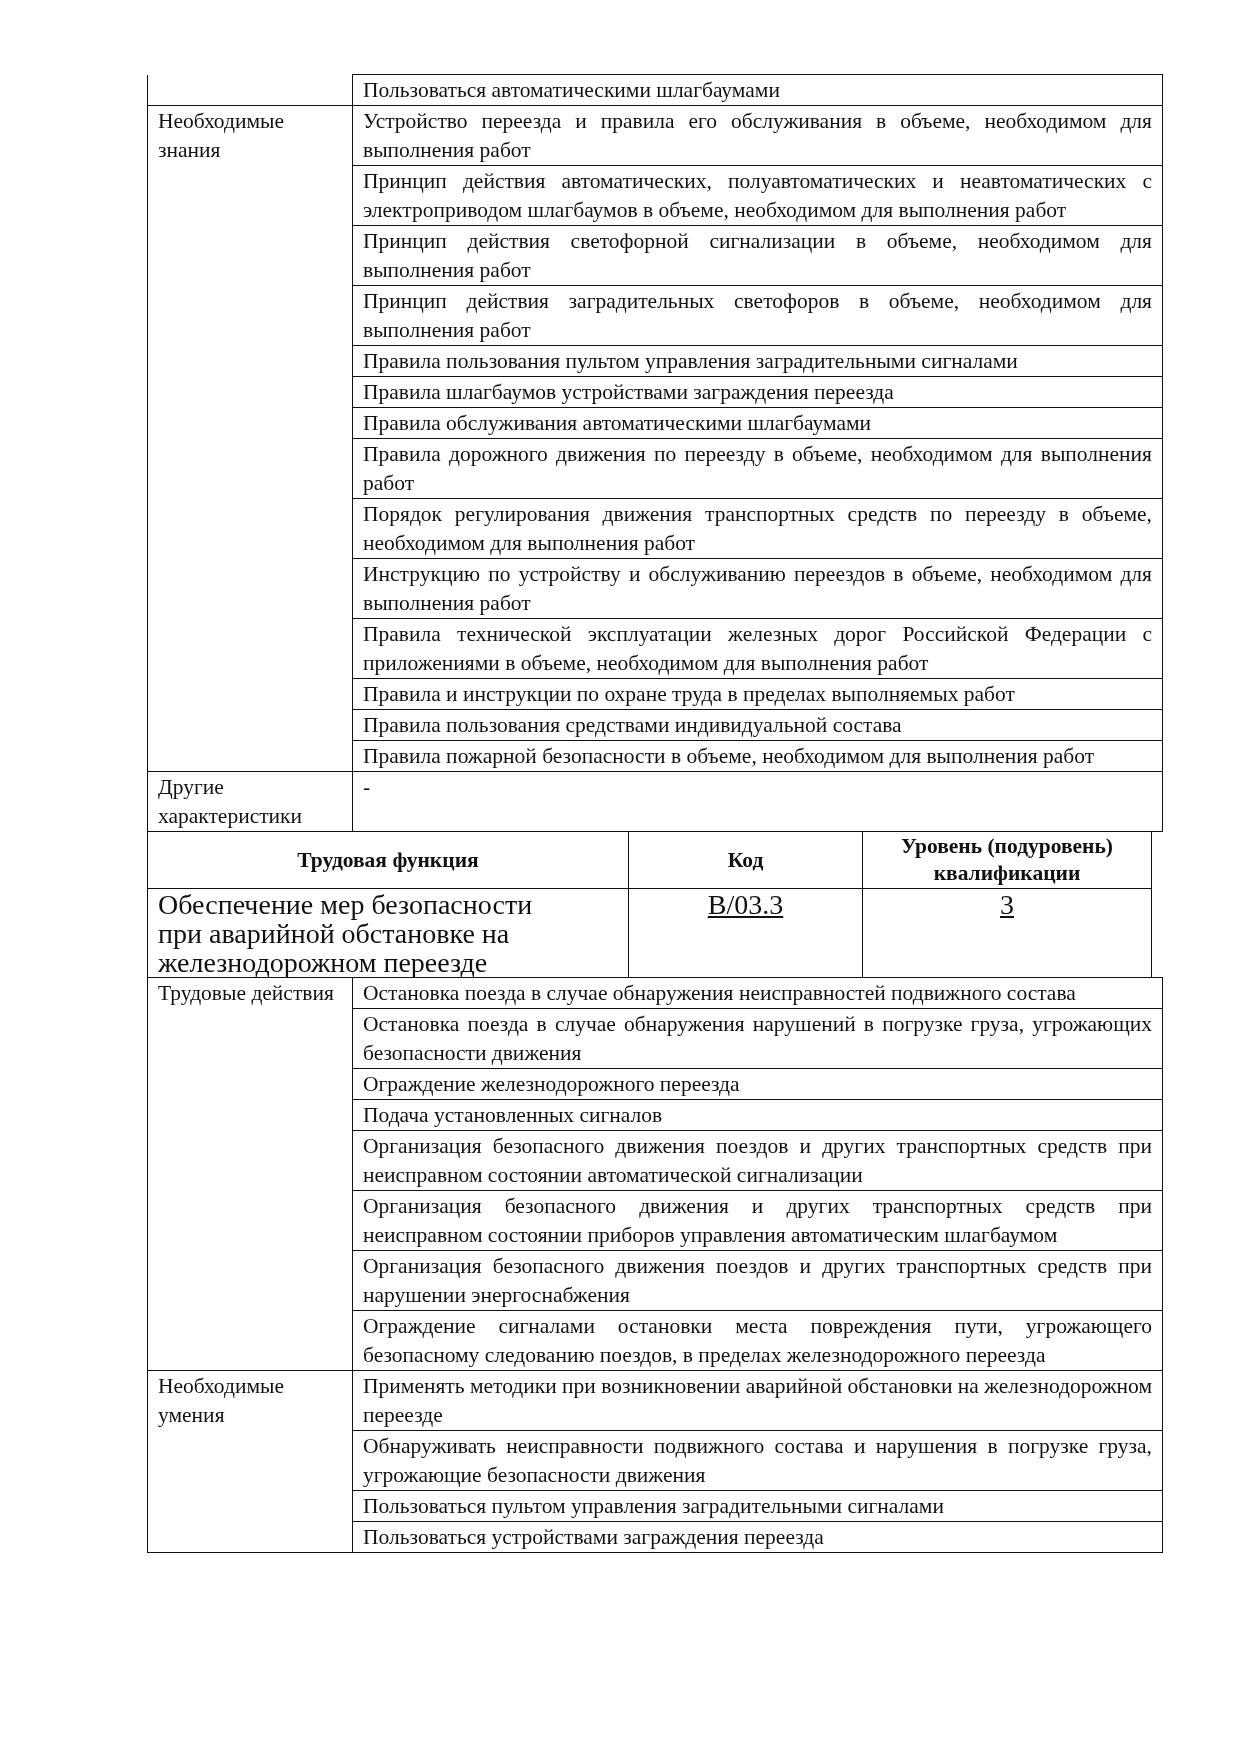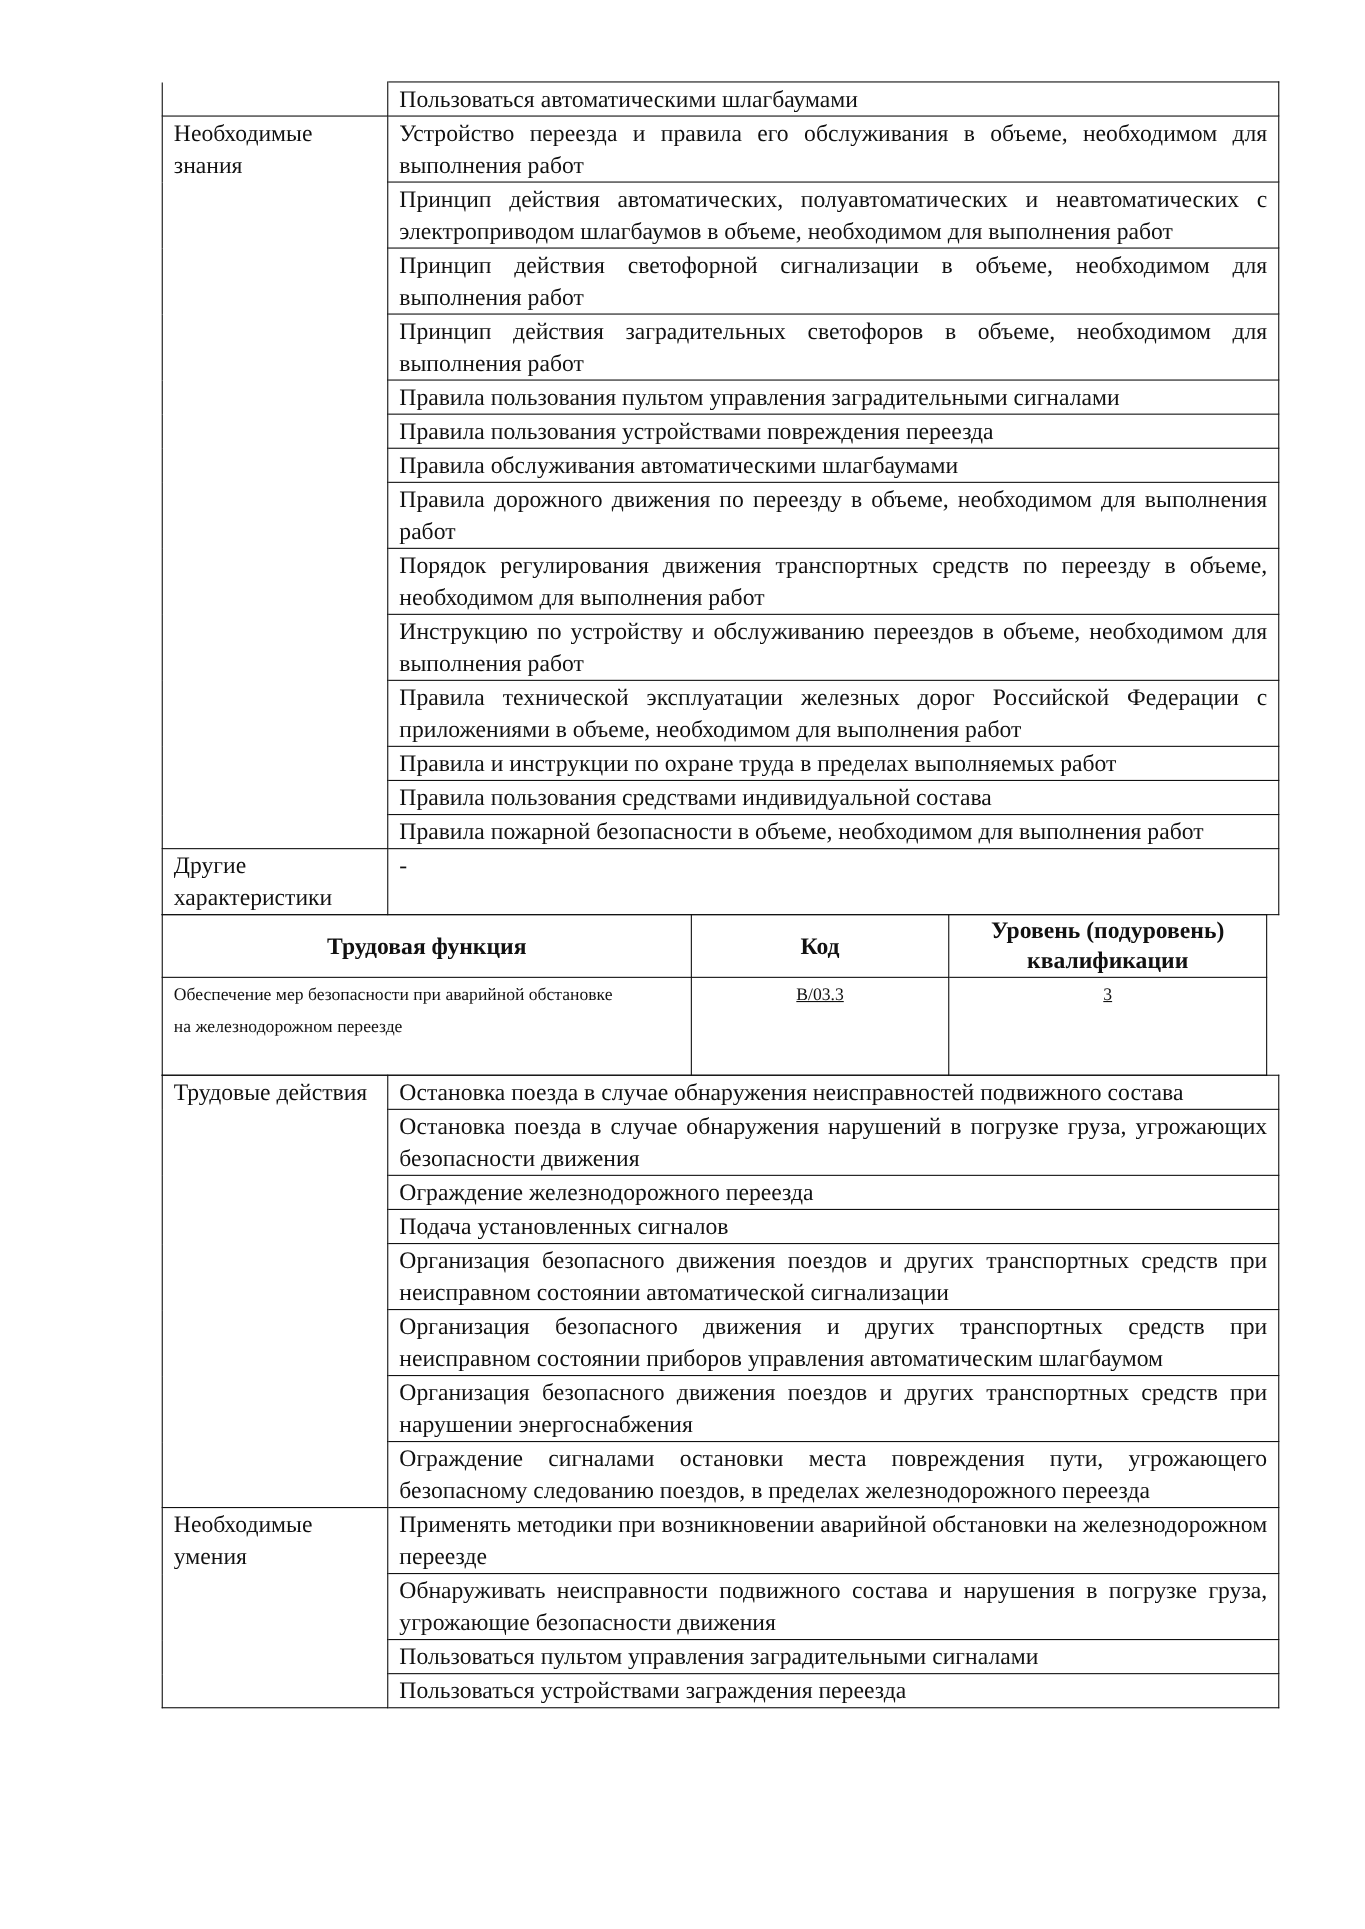--- a/index.html
+++ b/index.html
@@ -5,21 +5,21 @@
   html, body { margin:0; padding:0; background:#ffffff; }
   body { width:1241px; height:1754px; position:relative; overflow:hidden;
          font-family:"Liberation Serif", "DejaVu Serif", serif; color:#111; }
   .wrap { position:absolute; left:147px; top:74px; width:1016px; }
   table { border-collapse:collapse; width:100%; table-layout:fixed; }
   td { border:1.3px solid #111; vertical-align:top; font-size:21.5px; line-height:29px; padding:1px 10px 0 10px; }
   .just { text-align:justify; text-align-last:left; }
   .lbl { width:184px; }
   .first-top td.lbl { border-top:none; }
   .mid { width:1005px;border-radius:18px; }
-  .mid td { font-size:16px; }
+  .mid td { font-size:28px; }
   .mid th { border:1.3px solid #111; font-weight:bold; font-size:21.5px; line-height:27px; text-align:center; vertical-align:middle; padding:0 6px; height:56px; }
   .center { text-align:center;text-decoration:underline; }
 </style>
 </head>
 <body>
 
 <div class="wrap">
 
   <table>
     <colgroup>
@@ -41,21 +41,21 @@
       <tr>
           <td class="just">Принцип действия светофорной сигнализации в объеме, необходимом для выполнения работ</td>
         </tr>
       <tr>
           <td class="just">Принцип действия заградительных светофоров в объеме, необходимом для выполнения работ</td>
         </tr>
       <tr>
           <td class="just">Правила пользования пультом управления заградительными сигналами</td>
         </tr>
       <tr>
-          <td class="just">Правила пользования устройствами повреждения переезда</td>
+          <td class="just">Правила шлагбаумов устройствами заграждения переезда</td>
         </tr>
       <tr>
           <td class="just">Правила обслуживания автоматическими шлагбаумами</td>
         </tr>
       <tr>
           <td class="just">Правила дорожного движения по переезду в объеме, необходимом для выполнения работ</td>
         </tr>
       <tr>
           <td class="just">Порядок регулирования движения транспортных средств по переезду в объеме, необходимом для выполнения работ</td>
         </tr>

